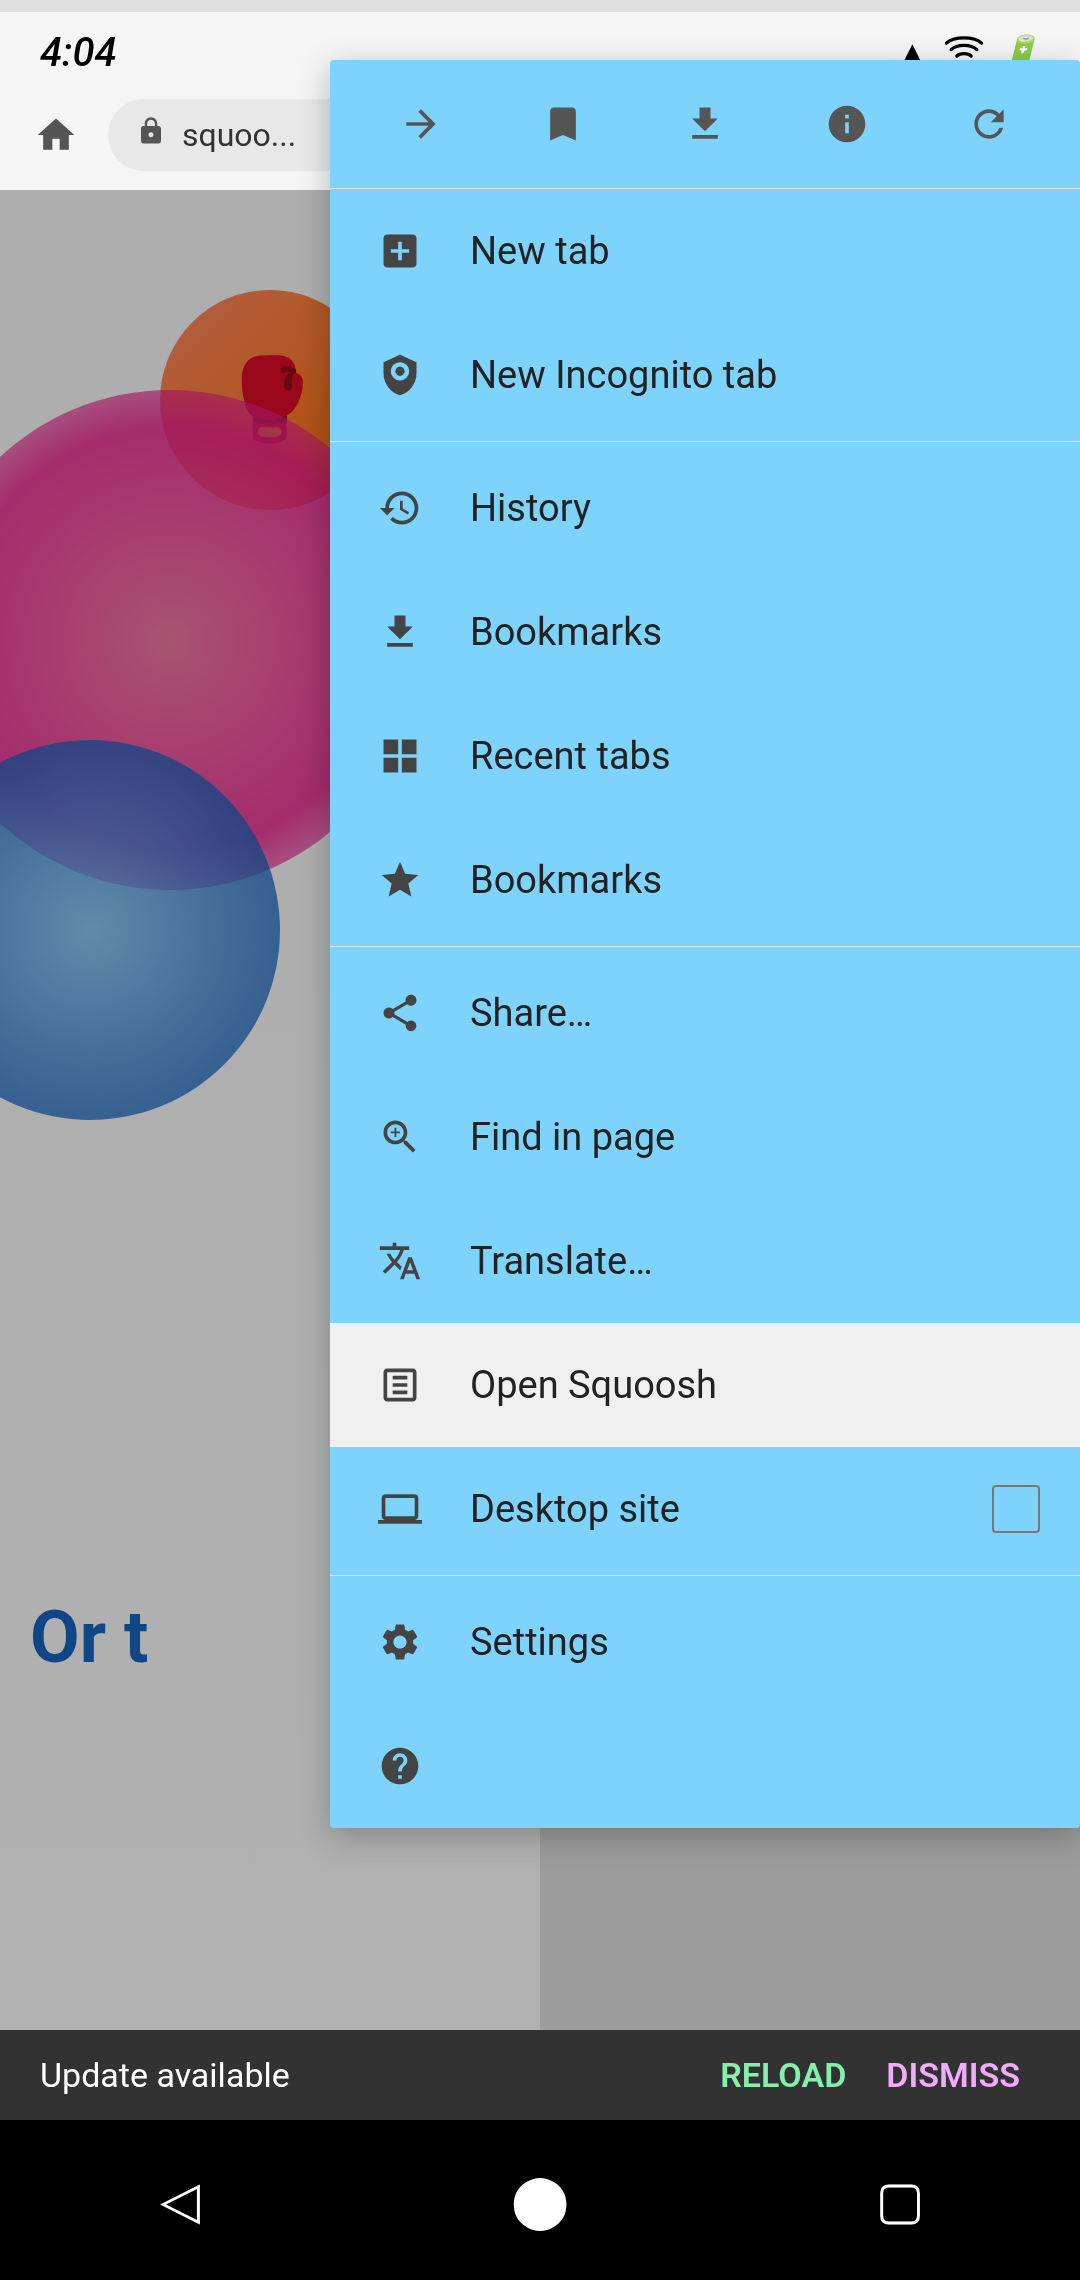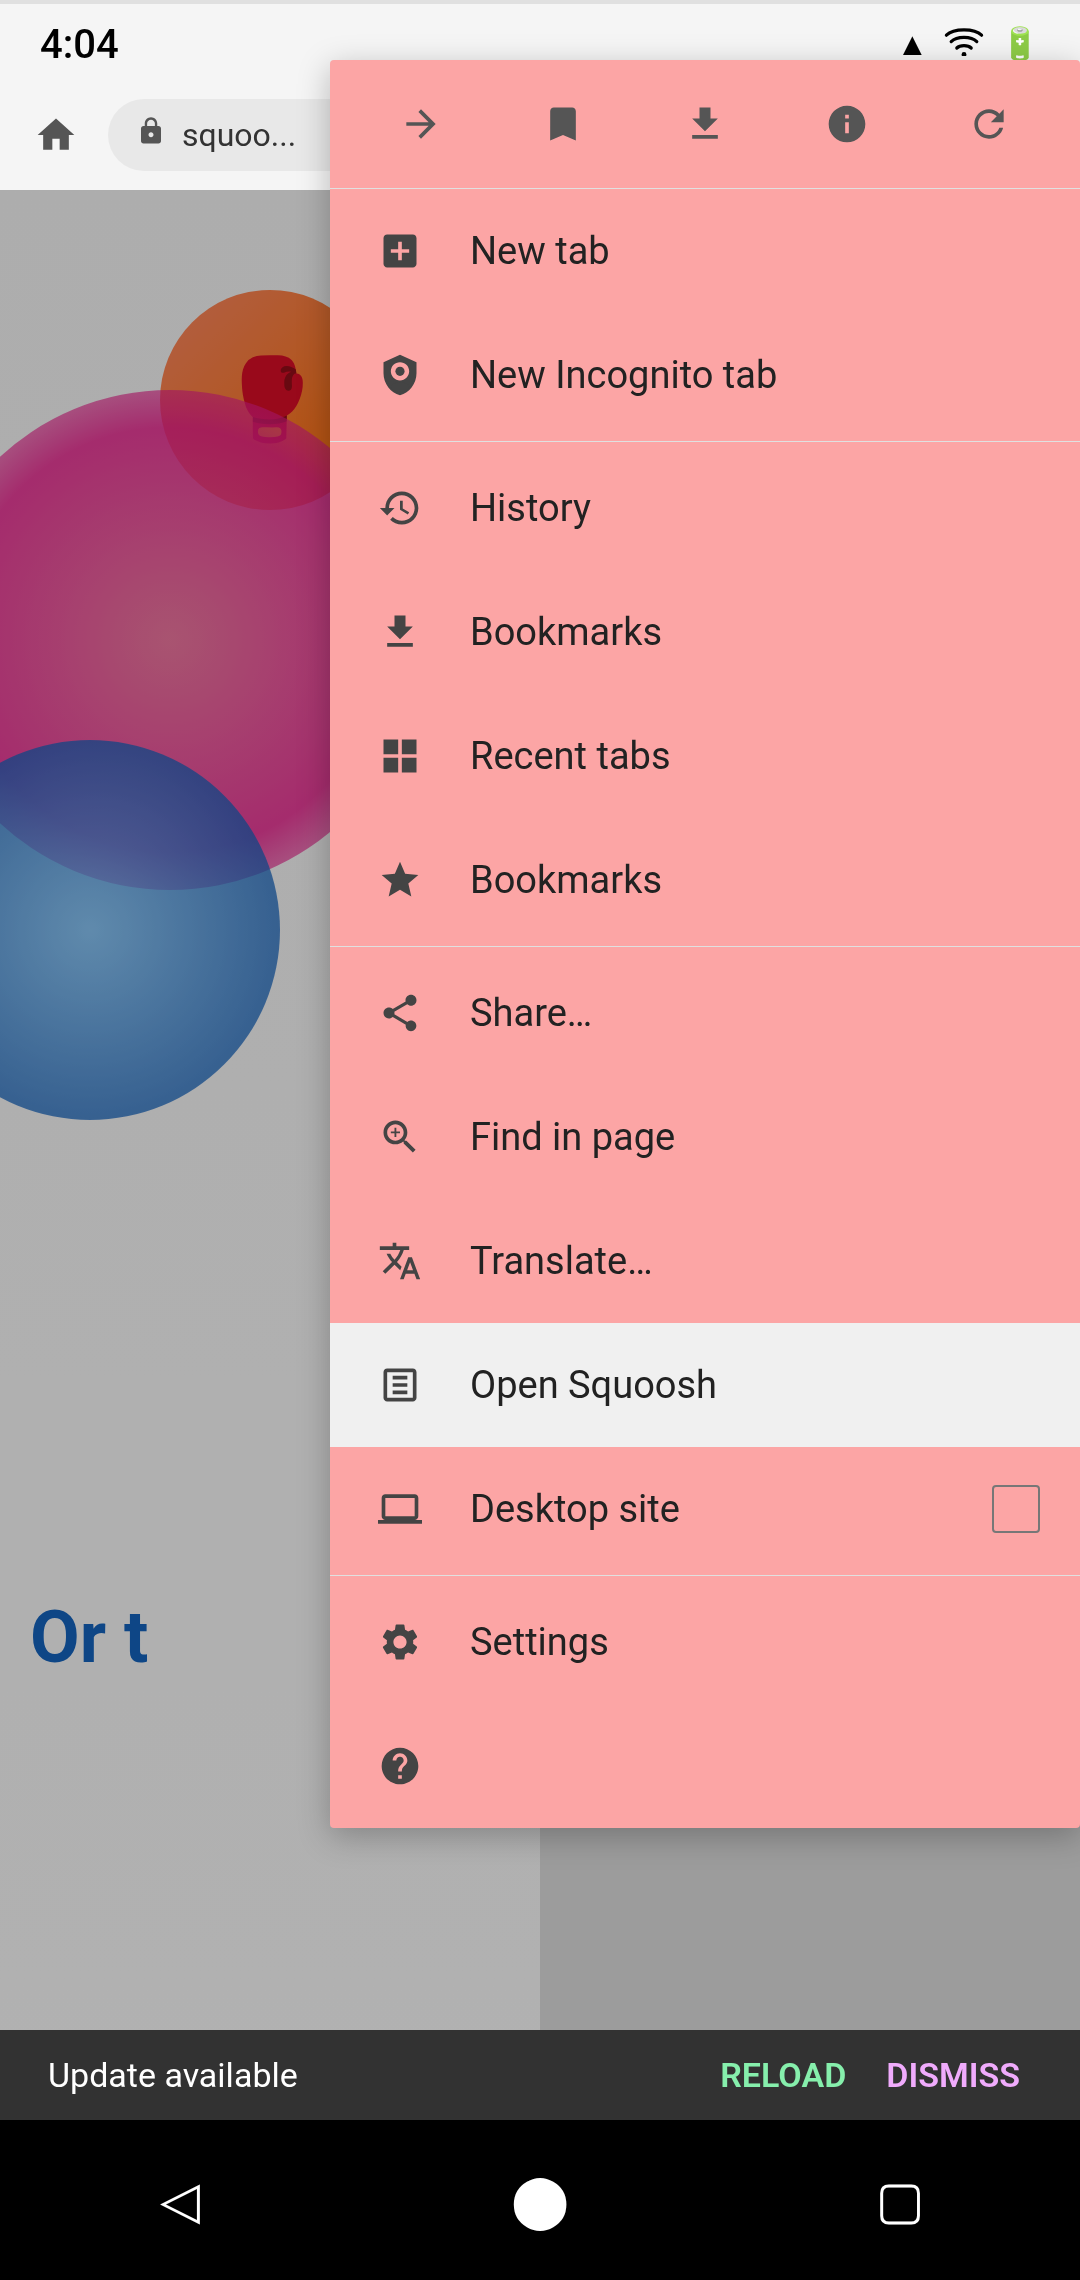--- a/index.html
+++ b/index.html
@@ -10,30 +10,31 @@
       height: 2280px;
       background: #e0e0e0;
       font-family: 'Roboto', Arial, sans-serif;
       position: relative;
       overflow: hidden;
     }
 
     
     .status-bar {
       position: absolute;
-      top: 4px;
+      top: 12px;
       left: 0;
       width: 100%;
       height: 80px;
       background: #f5f5f5;
       display: flex;
       align-items: center;
       justify-content: space-between;
       padding: 15px 40px;
       z-index: 10;
+      font-style: italic;
     }
 
     .status-time {
       font-size: 40px;
       font-weight: 500;
       color: #000;
     }
 
     .status-icons {
       display: flex;
@@ -164,21 +165,21 @@
       background: rgba(0,0,0,0.3);
       z-index: 20;
     }
 
     
     .dropdown-menu {
       position: absolute;
       top: 60px;
       right: 0;
       width: 750px;
-      background: #fca5a5;
+      background: #7dd3fc;
       border-radius: 4px;
       box-shadow: 0 8px 32px rgba(0,0,0,0.25);
       z-index: 30;
       overflow: hidden;
     }
 
     
     .menu-toolbar {
       display: flex;
       align-items: center;
@@ -259,21 +260,20 @@
       display: flex;
       align-items: center;
       padding: 0 40px;
       z-index: 40;
     }
 
     .update-text {
       font-size: 34px;
       color: #fff;
       flex: 1;
-      margin-left: 8px;
     }
 
     .update-btn {
       font-size: 34px;
       color: #86efac;
       font-weight: 600;
       padding: 0 20px;
       cursor: pointer;
       text-transform: uppercase;
     }

